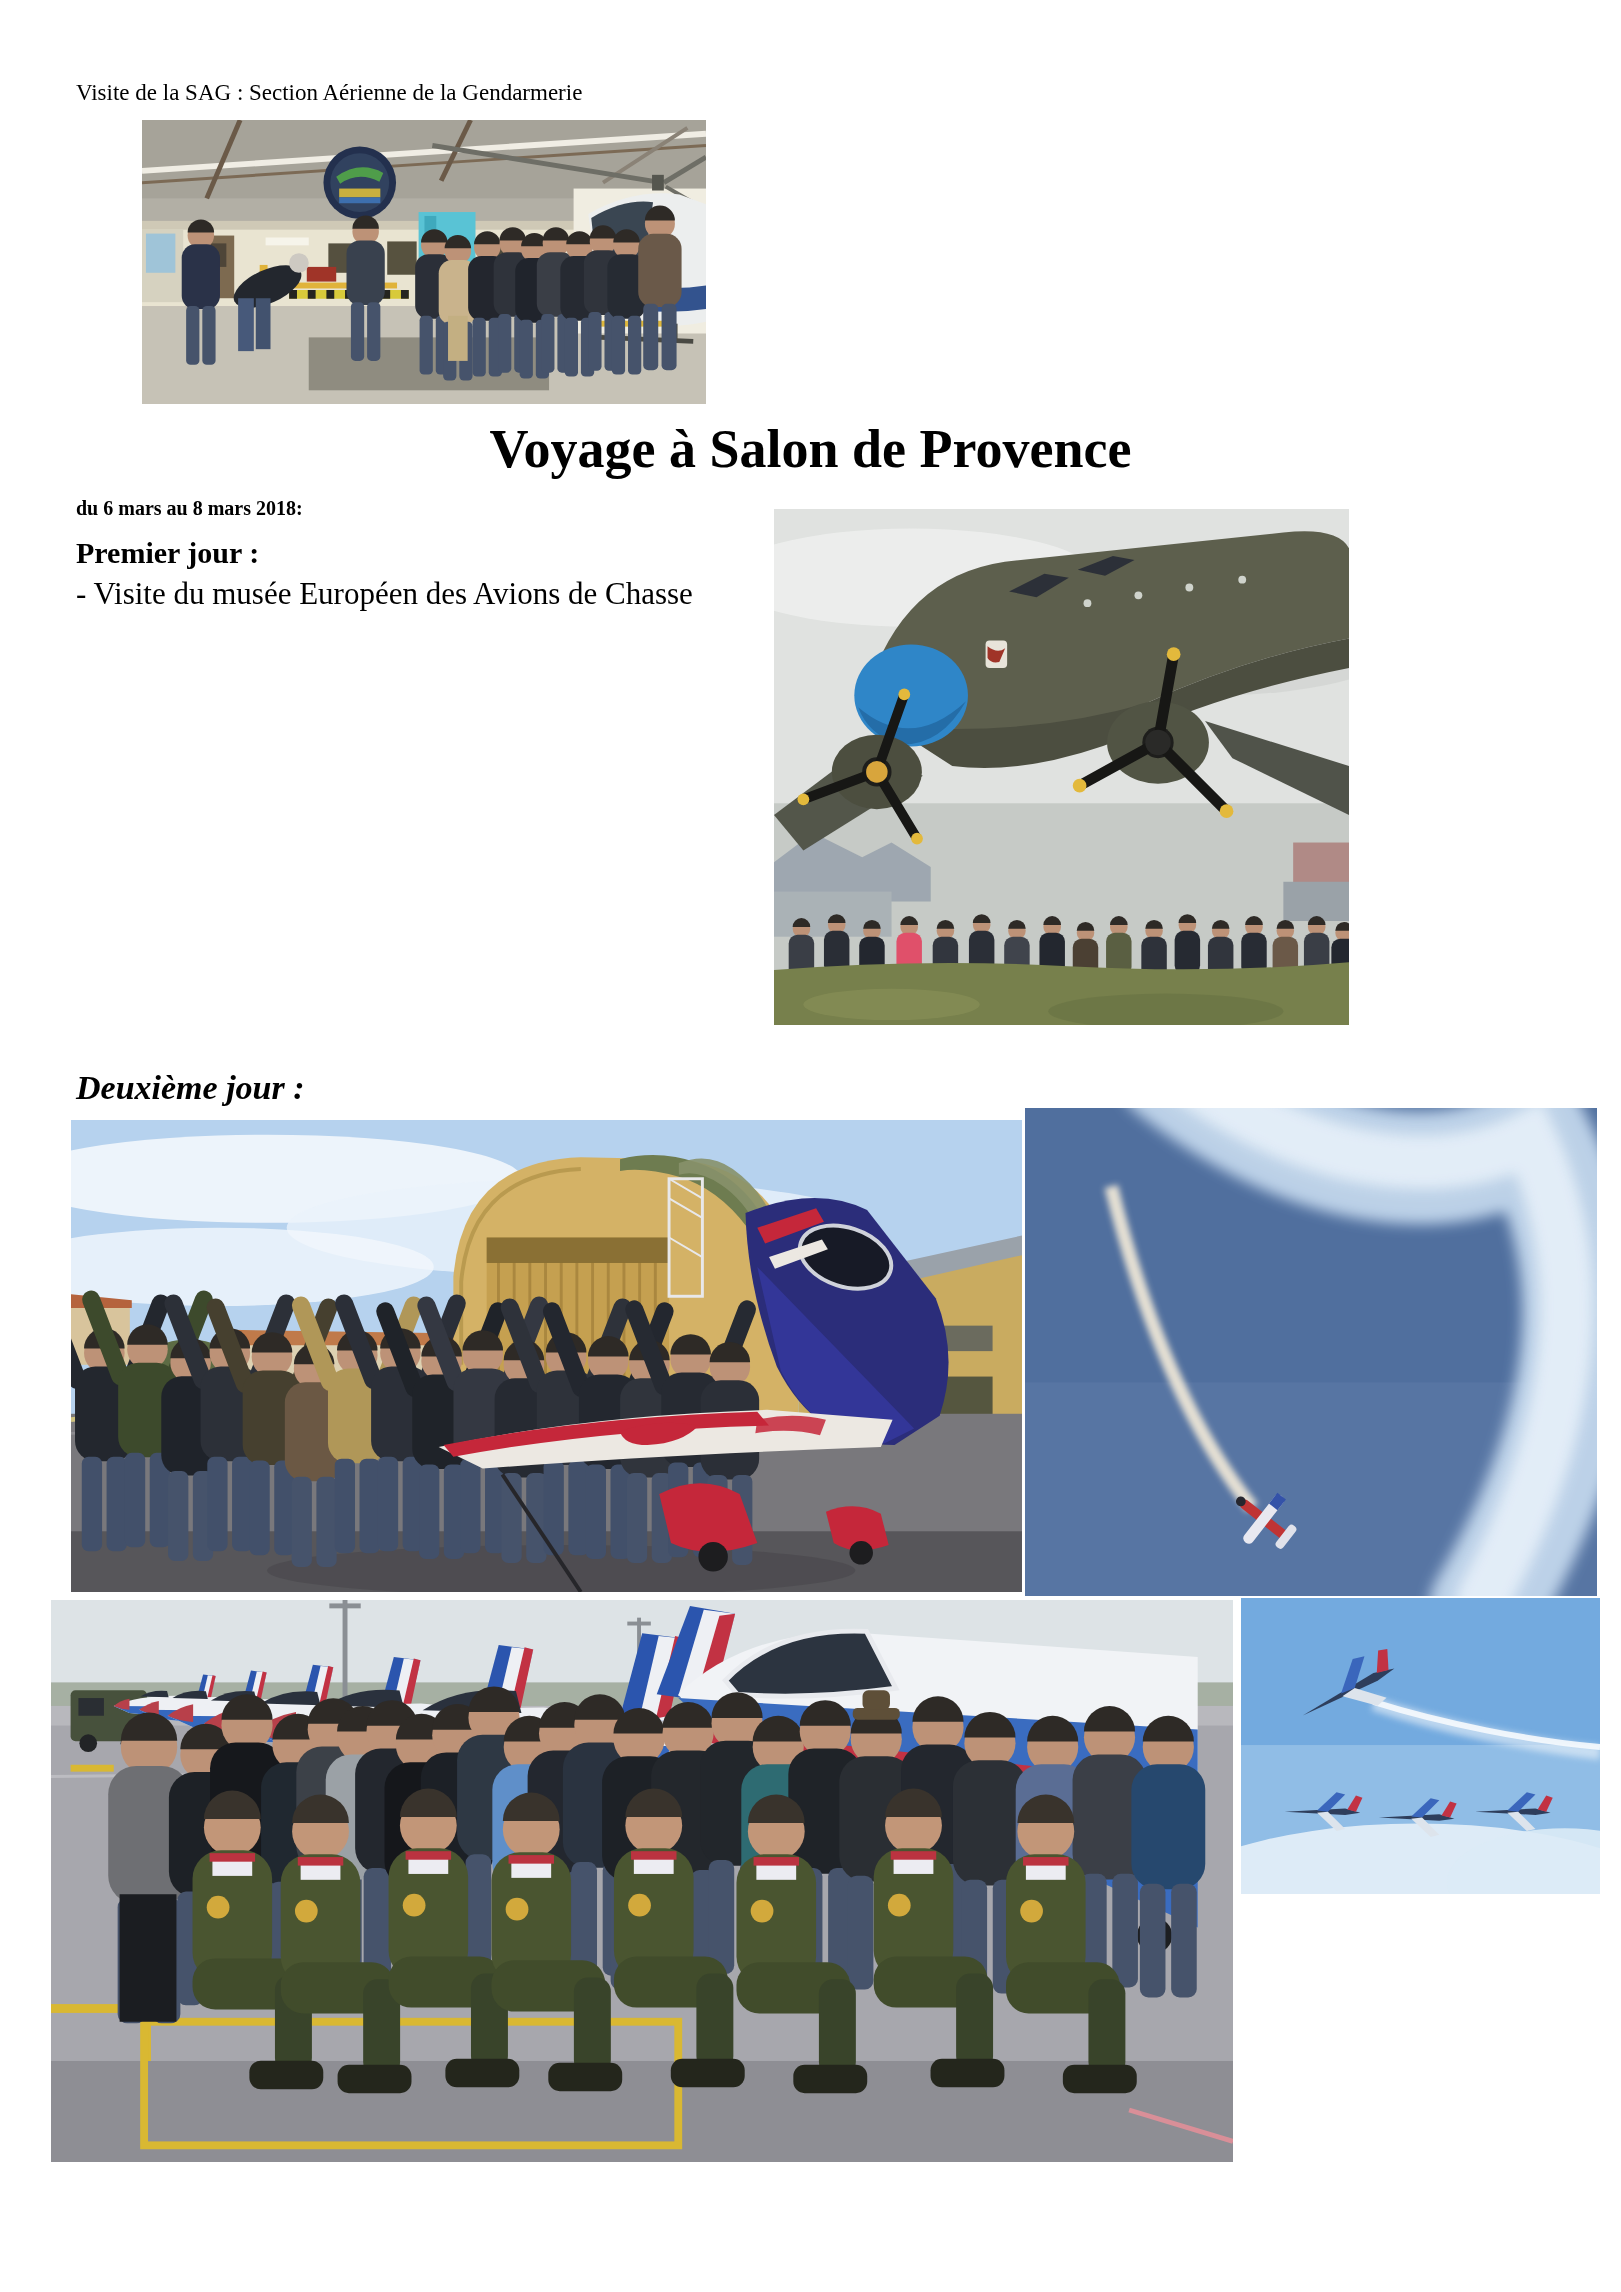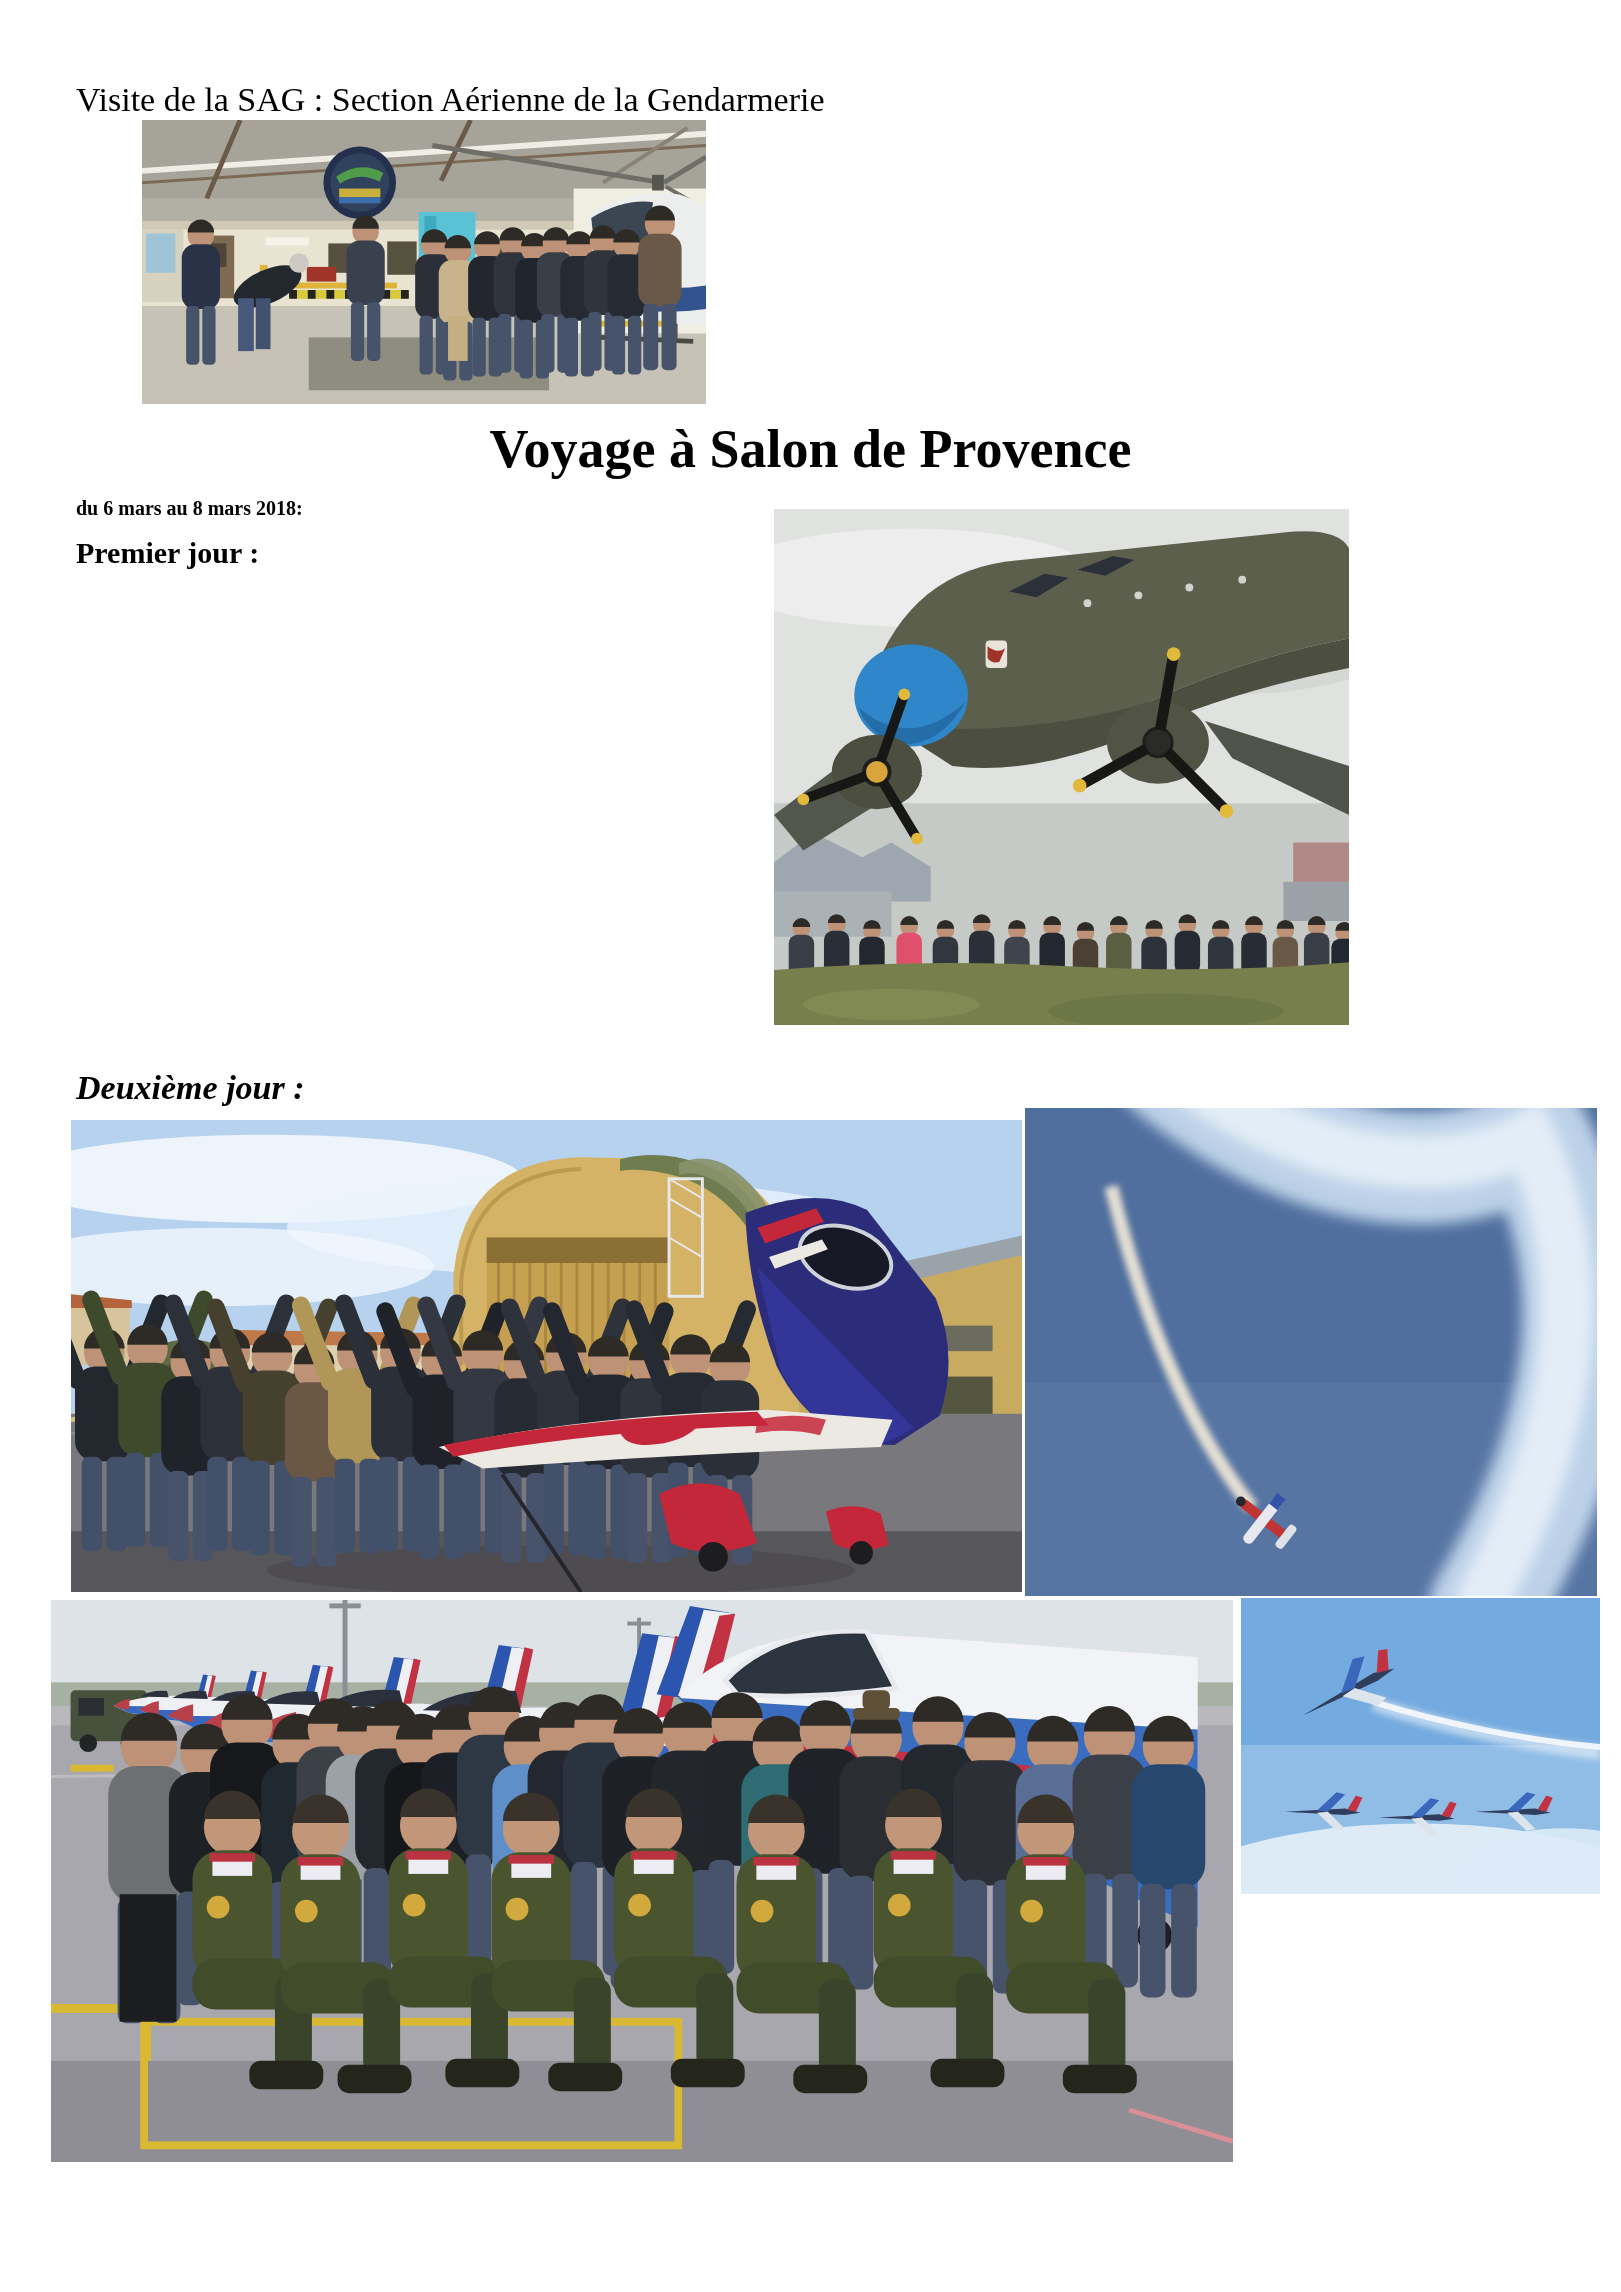--- a/index.html
+++ b/index.html
@@ -1,19 +1,19 @@
 <!DOCTYPE html>
 <html><head>
 <meta charset="utf-8">
 <style>
   html,body{margin:0;padding:0;background:#ffffff;}
   .page{position:relative;width:1621px;height:2293px;background:#fff;overflow:hidden;
         font-family:"Liberation Serif", serif;color:#000;}
   .t{position:absolute;white-space:nowrap;line-height:1.15;}
-  #intro   {left:76px;  top:80px;   font-size:34px;}
+  #intro   {left:76px;  top:80px;   font-size:23px;}
   #title   {left:0;     top:418px;  width:1621px; text-align:center; font-size:54px; font-weight:bold;}
   #dates   {left:76px;  top:497px;  font-size:20px; font-weight:bold;}
   #day1h   {left:76px;  top:536px;  font-size:30px; font-weight:bold; }
   #day1i   {left:76px;  top:576px;  font-size:31px;}
   #day2h   {left:76px;  top:1032px; font-size:34px; font-weight:bold; font-style:italic;margin-top:36px;}
   #day2i   {left:73px;  top:1073px; font-size:31px;}
   figure.photo{position:absolute;margin:0;padding:0;}
   figure.photo svg{display:block;width:100%;height:100%;}
   #ph1{left:142px;  top:120px;  width:564px;  height:284px;}
   #ph2{left:774px;  top:509px;  width:575px;  height:516px;}
@@ -148,20 +148,21 @@
       <use href="#ps" transform="translate(446 130) scale(1.5)" color="#262a32"></use>
       <use href="#ps" transform="translate(470 124) scale(1.5)" color="#30343c"></use>
       <use href="#ps" transform="translate(494 128) scale(1.5)" color="#262b33"></use>
       <use href="#ps" transform="translate(528 106) scale(1.7)" color="#6a5949"></use>
     </svg>
   </figure>
 
   <div class="t" id="title">Voyage à Salon de Provence</div>
   <div class="t" id="dates">du 6 mars au 8 mars 2018:</div>
   <div class="t" id="day1h">Premier jour :</div>
+  <div class="t" id="day1i">- Visite du musée Européen des Avions de Chasse</div>
 
   <figure class="photo" id="ph2">
     <svg viewBox="0 0 587 526" preserveAspectRatio="none">
       <rect width="587" height="526" fill="#e0e2e0"></rect>
       <rect y="300" width="587" height="226" fill="#c6cac6"></rect>
       <ellipse cx="140" cy="70" rx="190" ry="50" fill="#eff0ef" opacity="0.8"></ellipse>
       <ellipse cx="450" cy="130" rx="200" ry="60" fill="#d2d5d2" opacity="0.8"></ellipse>
       <path d="M0 360 L40 330 L90 355 L120 340 L160 365 L160 400 L0 400 Z" fill="#97a1ab" opacity="0.85"></path>
       <rect x="530" y="340" width="57" height="50" fill="#b08a86"></rect>
       <rect x="0" y="390" width="120" height="46" fill="#aab2b6"></rect>

